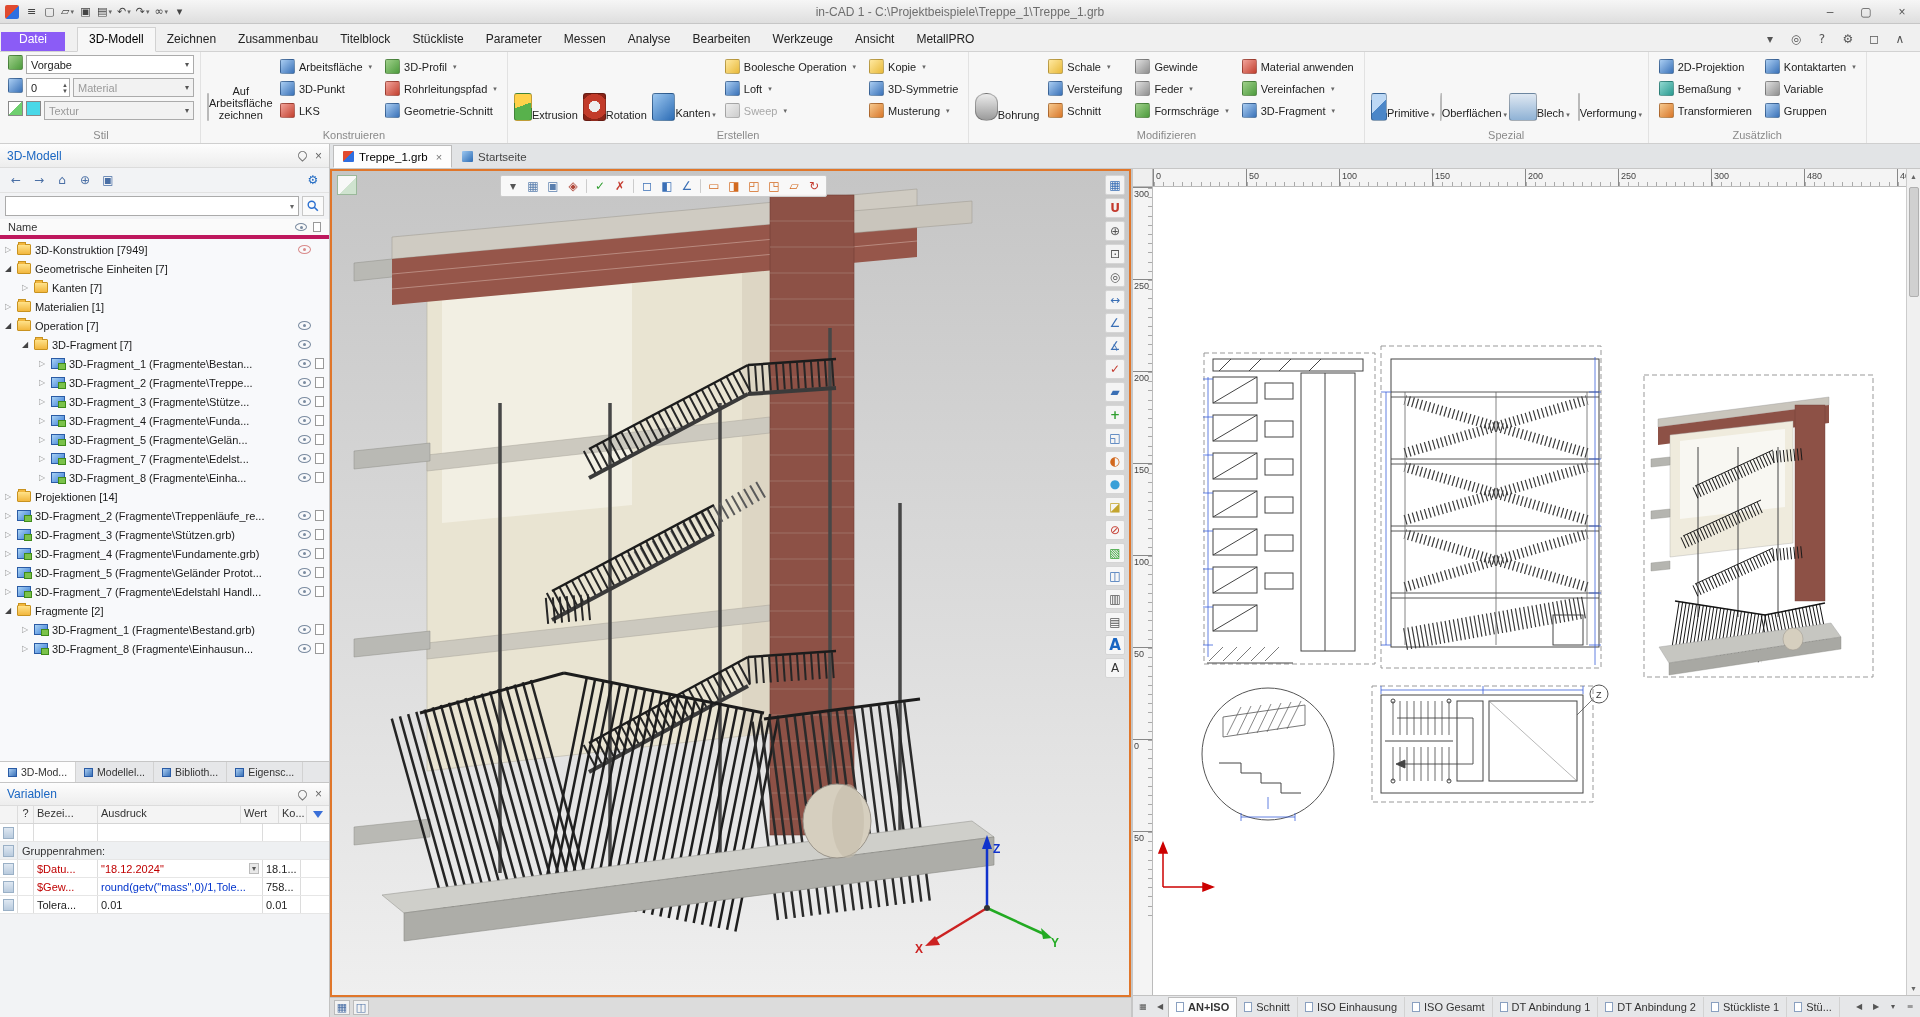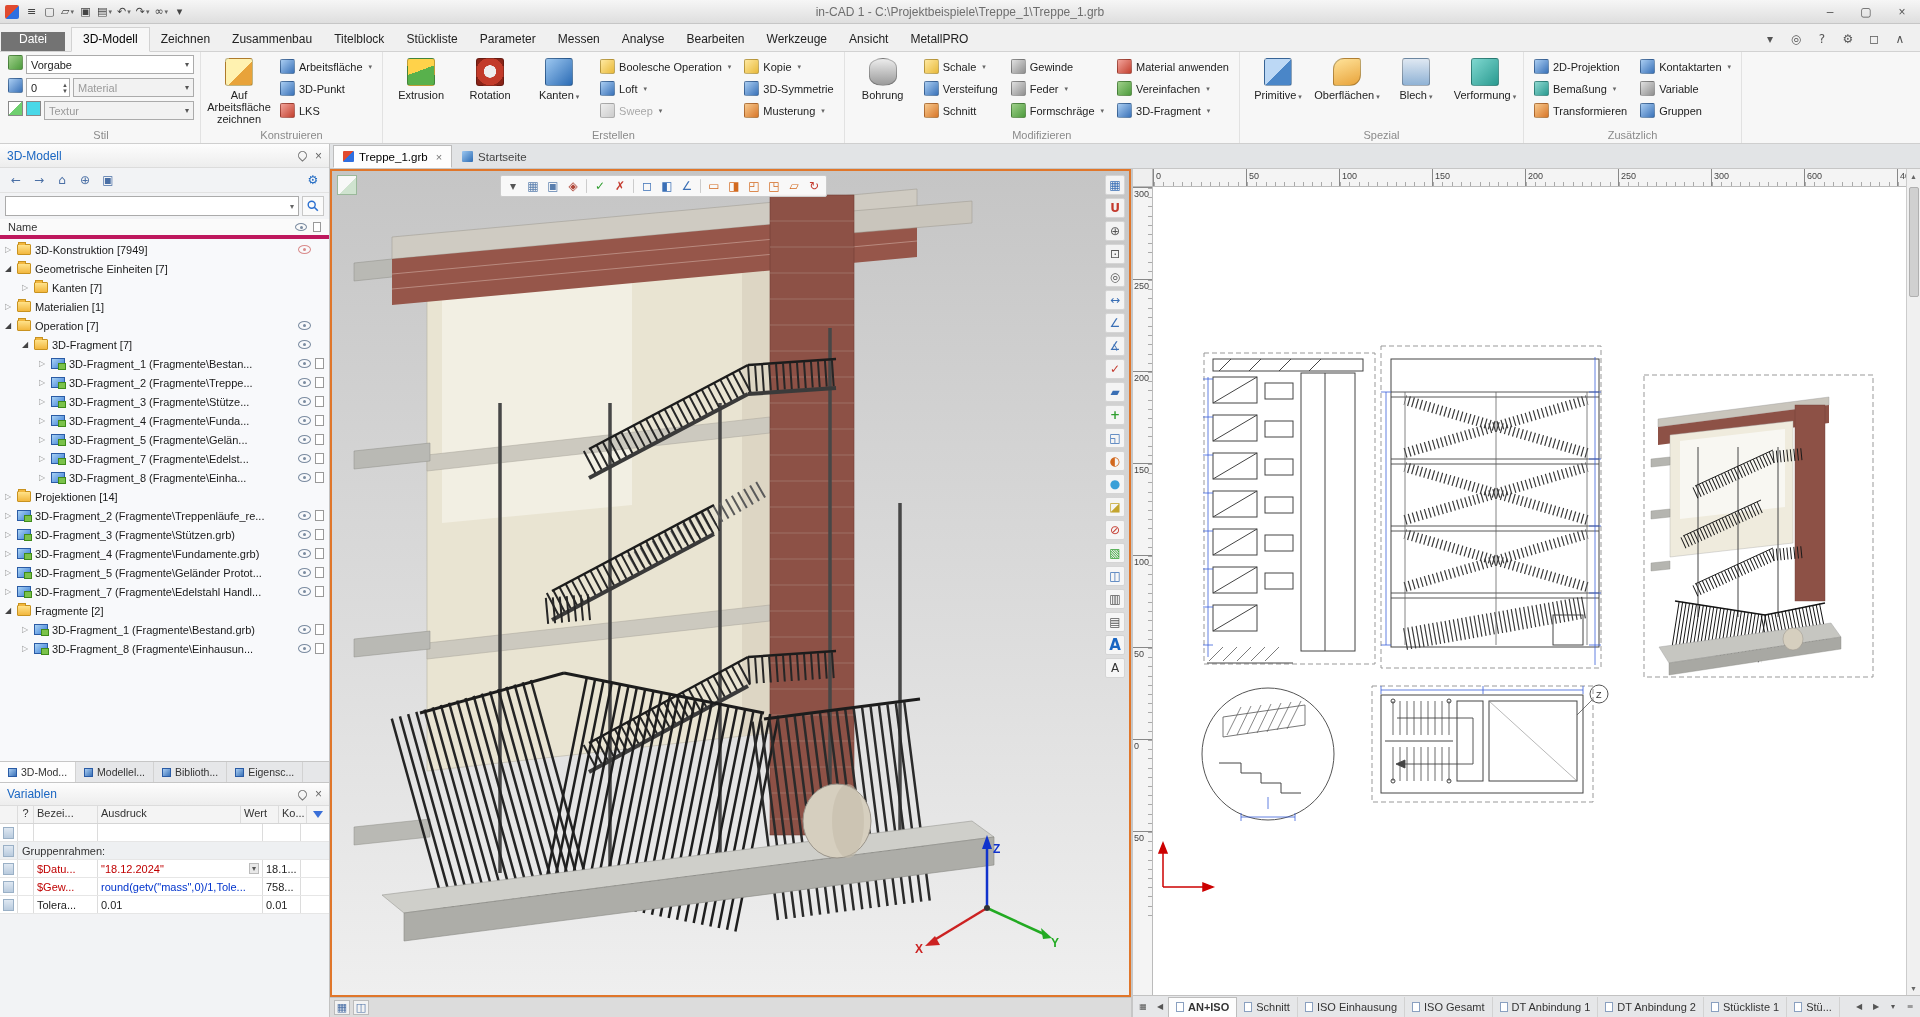--- a/index.html
+++ b/index.html
@@ -12,32 +12,32 @@
   .app-logo{width:14px;height:14px;margin:0 4px 0 5px;background:linear-gradient(135deg,#e04a2f 50%,#2f6fe0 50%);border-radius:2px}
   .qat{display:flex;align-items:center;gap:1px}
   .qbtn{height:18px;min-width:17px;display:flex;align-items:center;justify-content:center;font-size:11px;color:#444;border-radius:2px;padding:0 2px}
   .qbtn.arr::after{content:"▾";font-size:7px;color:#666;margin-left:1px}
   .title-text{position:absolute;left:300px;right:300px;text-align:center;font-size:12px;color:#6e6e6e;pointer-events:none;white-space:nowrap;overflow:hidden}
   .win-controls{margin-left:auto;display:flex;height:100%}
   .win-btn{width:36px;height:100%;display:flex;align-items:center;justify-content:center;color:#555;font-size:12px}
 
   
   .menubar{position:absolute;top:24px;left:0;right:0;height:28px;background:#f0f0f0;border-bottom:1px solid #d2d2d2;display:flex;align-items:flex-end}
-  .tab-datei{background:#737373;color:#fff;padding:0 18px 5px;margin:2px 6px 0 1px;font-size:12px}
+  .tab-datei{background:#8b5cf6;color:#fff;padding:0 18px 5px;margin:2px 12px 0 1px;font-size:12px}
   .mtab{padding:4px 11px 5px;font-size:12px;color:#222}
   .mtab.active{background:#f7f7f7;border:1px solid #d2d2d2;border-bottom:1px solid #f7f7f7;margin-bottom:-1px;color:#000}
   .menubar-right{margin-left:auto;display:flex;align-items:center;gap:10px;padding:0 12px 4px 0}
   .mr-icon{width:16px;height:16px;display:flex;align-items:center;justify-content:center;color:#555;font-size:12px}
 
   
   .ribbon{position:absolute;top:52px;left:0;right:0;height:92px;background:#f7f7f7;border-bottom:1px solid #cfcfcf;display:flex;padding-left:2px}
   .rgroup{display:flex;flex-direction:column;border-right:1px solid #e2e2e2;padding:3px 6px 0}
   .rg-body{flex:1;display:flex;gap:5px;align-items:flex-start}
   .rg-label{height:15px;text-align:center;font-size:11px;color:#8a8a8a;line-height:14px}
-  .bigbtn{width:64px;min-height:66px;display:flex;flex-direction:column;align-items:center;padding-top:3px;border-radius:3px;cursor:default}
+  .bigbtn{width:64px;min-height:66px;display:flex;flex-direction:row;align-items:flex-end;padding-top:3px;border-radius:3px;cursor:default}
   .bicon{width:28px;height:28px;border-radius:3px;border:1px solid rgba(0,0,0,.25)}
   .blabel{font-size:11px;text-align:center;line-height:12px;margin-top:3px;color:#222}
   .darr{font-size:7px;color:#666;margin-left:2px}
   .scol{display:flex;flex-direction:column;gap:1px;padding-top:1px}
   .sbtn{display:flex;align-items:center;gap:4px;height:21px;padding:0 4px;font-size:11px;white-space:nowrap;border-radius:2px}
   .sbtn.disabled{color:#a8a8a8}
   .sicon{width:15px;height:15px;border-radius:2px;border:1px solid rgba(0,0,0,.22);flex:0 0 15px}
   
   .si-g{background:linear-gradient(135deg,#9fd08a,#4d9b3d)} .si-b{background:linear-gradient(135deg,#a9cdf2,#3a72b8)}
   .si-o{background:linear-gradient(135deg,#f7c98e,#d8772a)} .si-y{background:linear-gradient(135deg,#ffe9a0,#e8b93a)}
@@ -321,20 +321,36 @@
           </div>
         <div class="sbtn">
             <span class="sicon si-b"></span>
             <span>3D-Punkt</span>
           </div>
         <div class="sbtn">
             <span class="sicon si-r"></span>
             <span>LKS</span>
           </div>
       </div>
+      <div class="scol">
+        <div class="sbtn">
+            <span class="sicon si-g"></span>
+            <span>3D-Profil</span>
+            <span class="darr">▾</span>
+          </div>
+        <div class="sbtn">
+            <span class="sicon si-r"></span>
+            <span>Rohrleitungspfad</span>
+            <span class="darr">▾</span>
+          </div>
+        <div class="sbtn">
+            <span class="sicon si-b"></span>
+            <span>Geometrie-Schnitt</span>
+          </div>
+      </div>
     </div>
     <div class="rg-label">Konstruieren</div>
   </div>
 
   <div class="rgroup">
     <div class="rg-body">
       <div class="bigbtn">
         <span class="bicon bi-extrusion"></span>
         <span class="blabel">Extrusion</span>
       </div>
@@ -1117,21 +1133,21 @@
   <span class="hseg"><span>100</span></span>
 
   <span class="hseg"><span>150</span></span>
 
   <span class="hseg"><span>200</span></span>
 
   <span class="hseg"><span>250</span></span>
 
   <span class="hseg"><span>300</span></span>
 
-  <span class="hseg"><span>600</span></span>
+  <span class="hseg"><span>480</span></span>
 
   <span class="hseg"><span>400</span></span>
 </div>
     <div class="vruler">
   <span class="vseg"><span>300</span></span>
 
   <span class="vseg"><span>250</span></span>
 
   <span class="vseg"><span>200</span></span>
 

